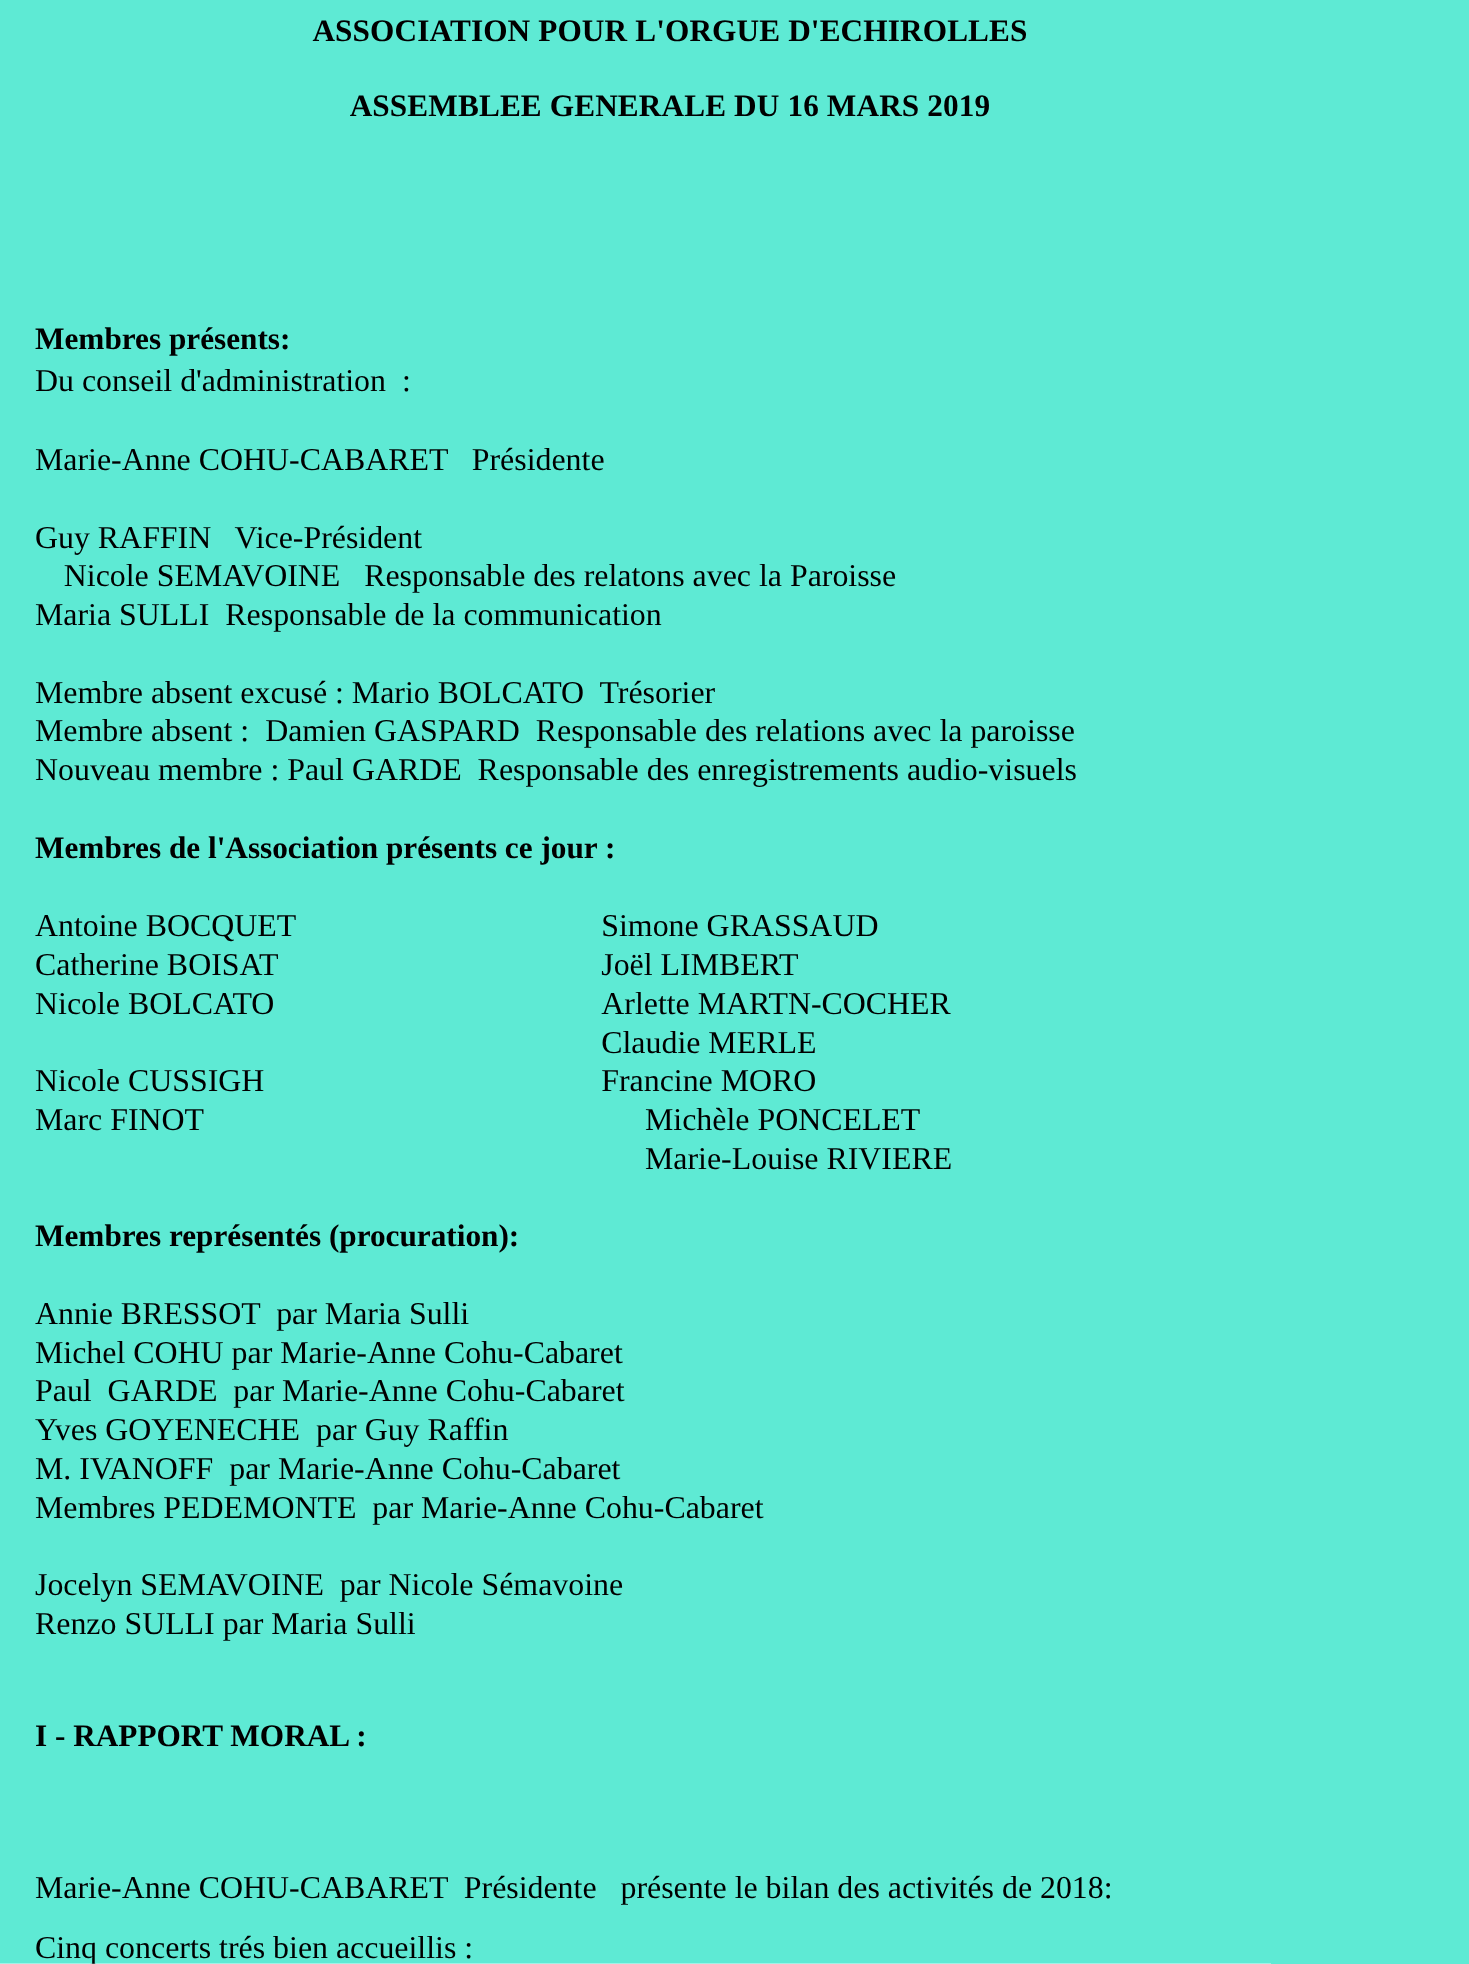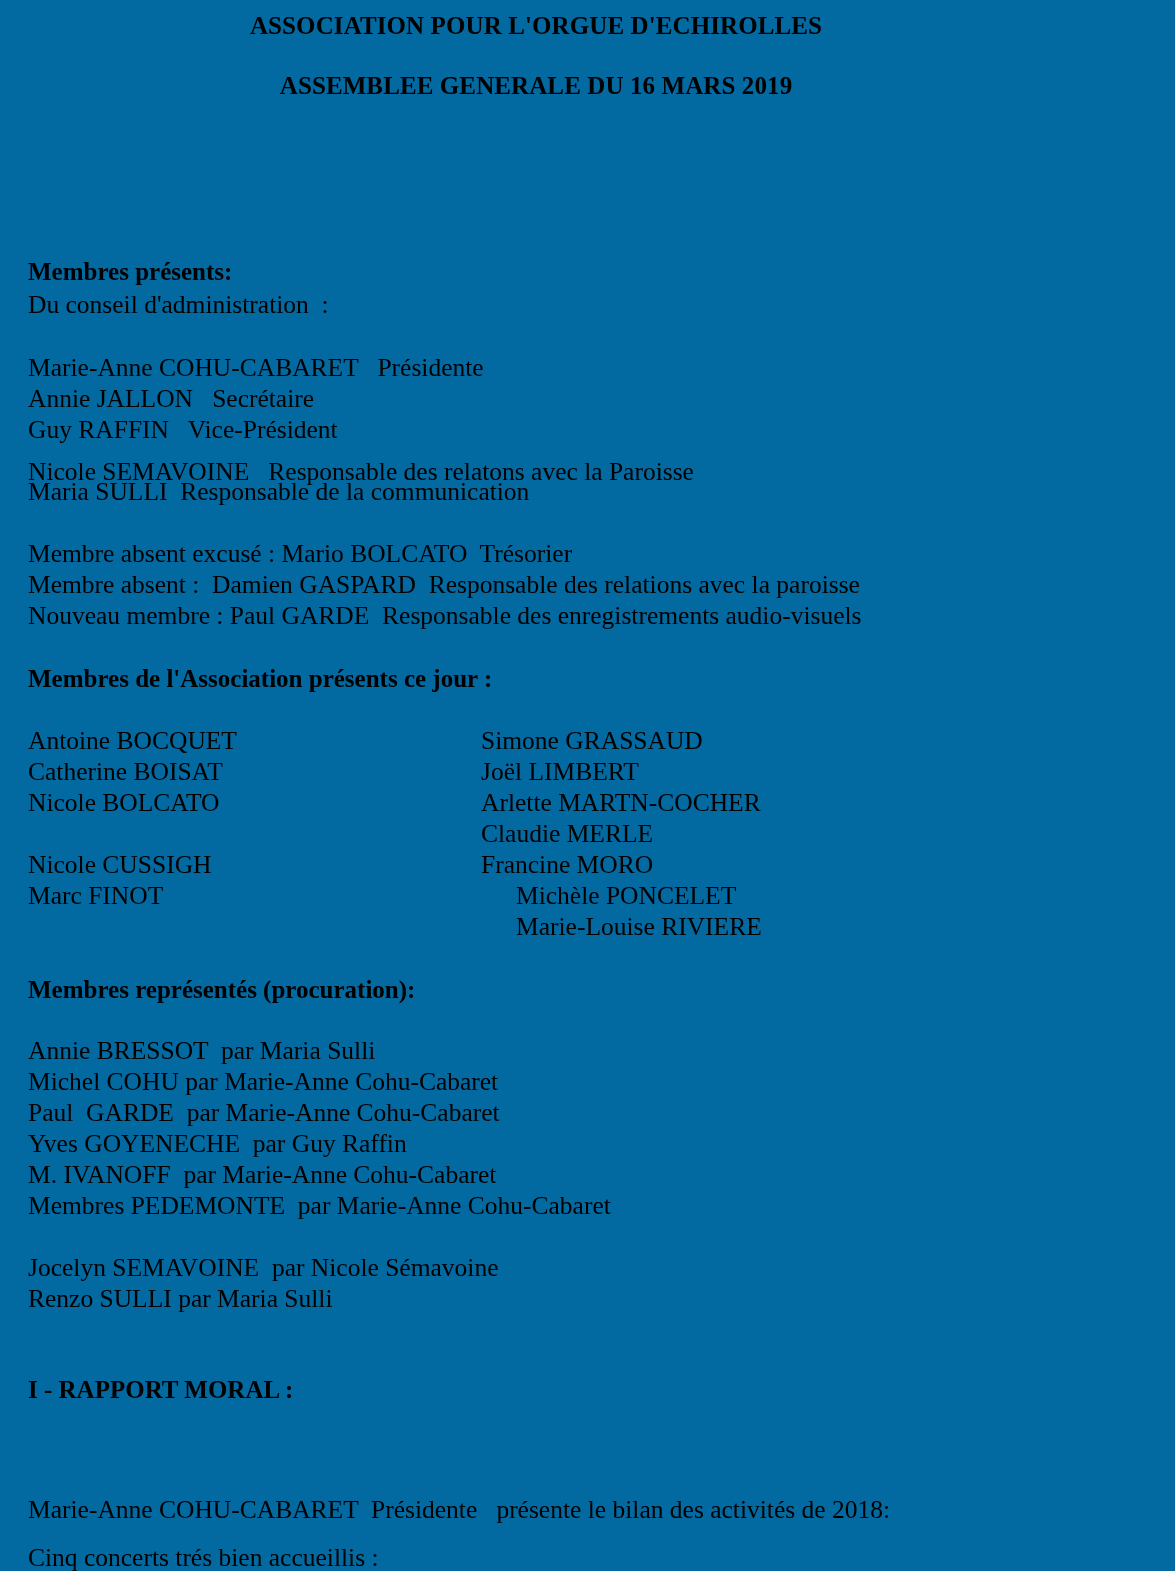--- a/index.html
+++ b/index.html
@@ -13,21 +13,21 @@
     height: 1571px;
     overflow: hidden;
     font-family: "Liberation Serif", "DejaVu Serif", serif;
     color: #000000;
     -webkit-font-smoothing: antialiased;
   }
   .page {
     position: relative;
     width: 1175px;
     height: 1571px;
-    background: #0369a1;
+    background: #5eead4;
   }
 
   
   .doc-title {
     position: absolute;
     left: 0;
     width: 1072px;
     text-align: center;
     font-weight: bold;
     font-size: 25px;
@@ -87,23 +87,22 @@
 
 <div class="page">
 
   <div class="doc-title t1">ASSOCIATION POUR L'ORGUE D'ECHIROLLES</div>
   <div class="doc-title t2">ASSEMBLEE GENERALE DU 16 MARS 2019</div>
 
   <div class="line bold" style="top:256px;">Membres présents:</div>
   <div class="line" style="top:289px;">Du conseil d'administration  :</div>
 
   <div class="line" style="top:352px;">Marie-Anne COHU-CABARET   Présidente</div>
-  <div class="line" style="top:383px;">Annie JALLON   Secrétaire</div>
   <div class="line" style="top:414px;">Guy RAFFIN   Vice-Président</div>
-  <div class="line" style="top:456px;">Nicole SEMAVOINE   Responsable des relatons avec la Paroisse</div>
+  <div class="line" style="top:445px;margin-left:23px;">Nicole SEMAVOINE   Responsable des relatons avec la Paroisse</div>
   <div class="line" style="top:476px;">Maria SULLI  Responsable de la communication</div>
 
   <div class="line" style="top:538px;">Membre absent excusé : Mario BOLCATO  Trésorier</div>
   <div class="line" style="top:569px;">Membre absent :  Damien GASPARD  Responsable des relations avec la paroisse</div>
   <div class="line" style="top:600px;">Nouveau membre : Paul GARDE  Responsable des enregistrements audio-visuels</div>
 
   <div class="line bold" style="top:663px;">Membres de l'Association présents ce jour :</div>
 
   <div class="roster">
     <div class="roster-row">

